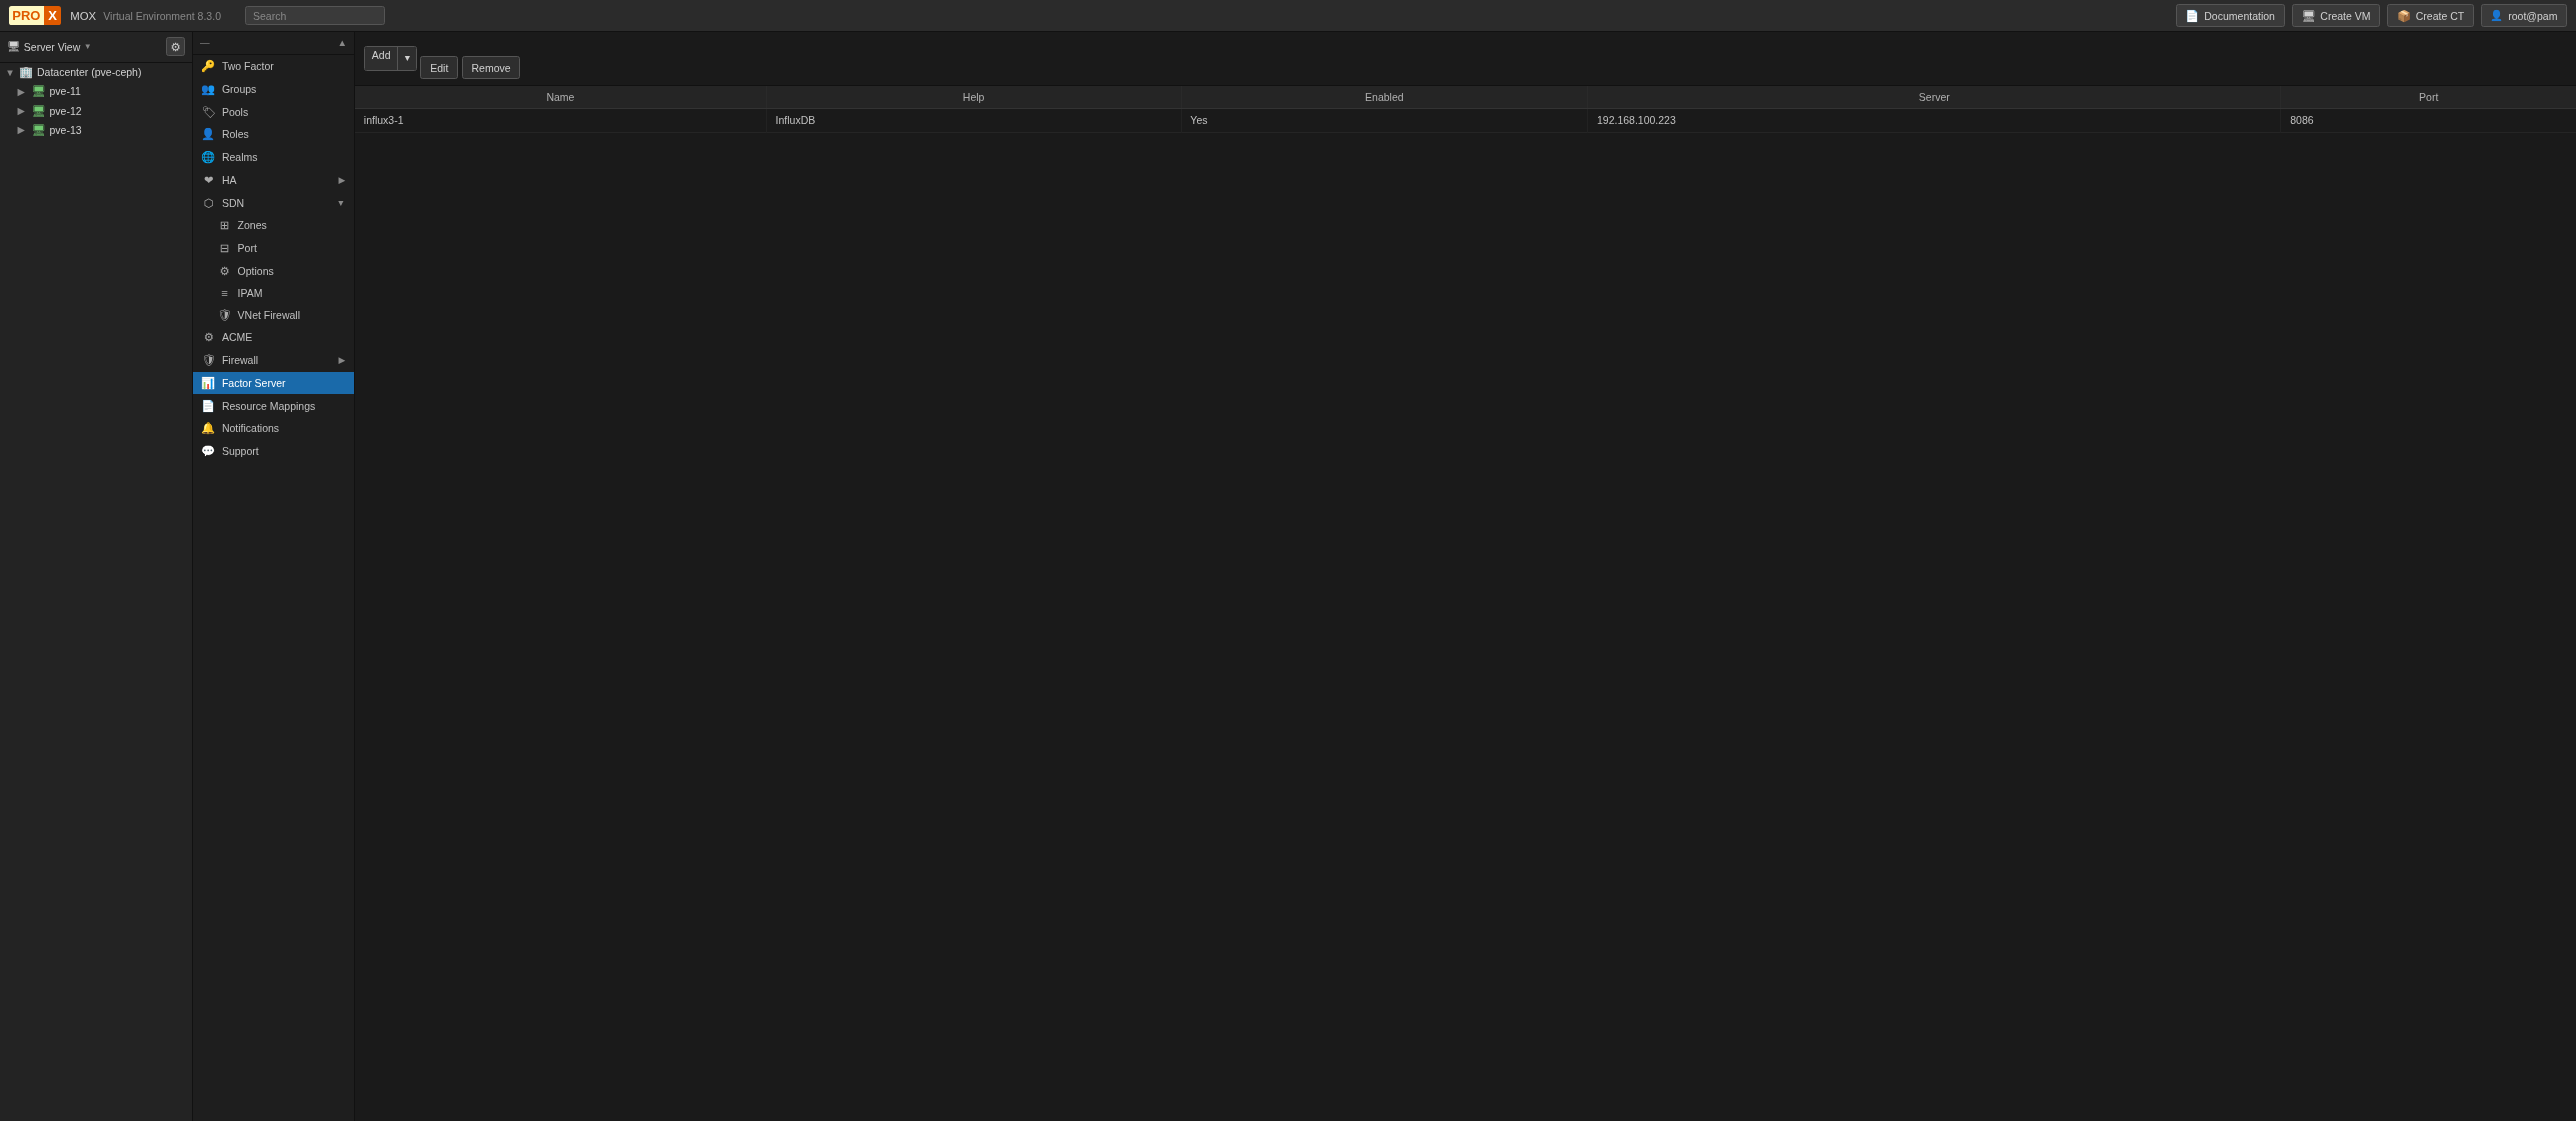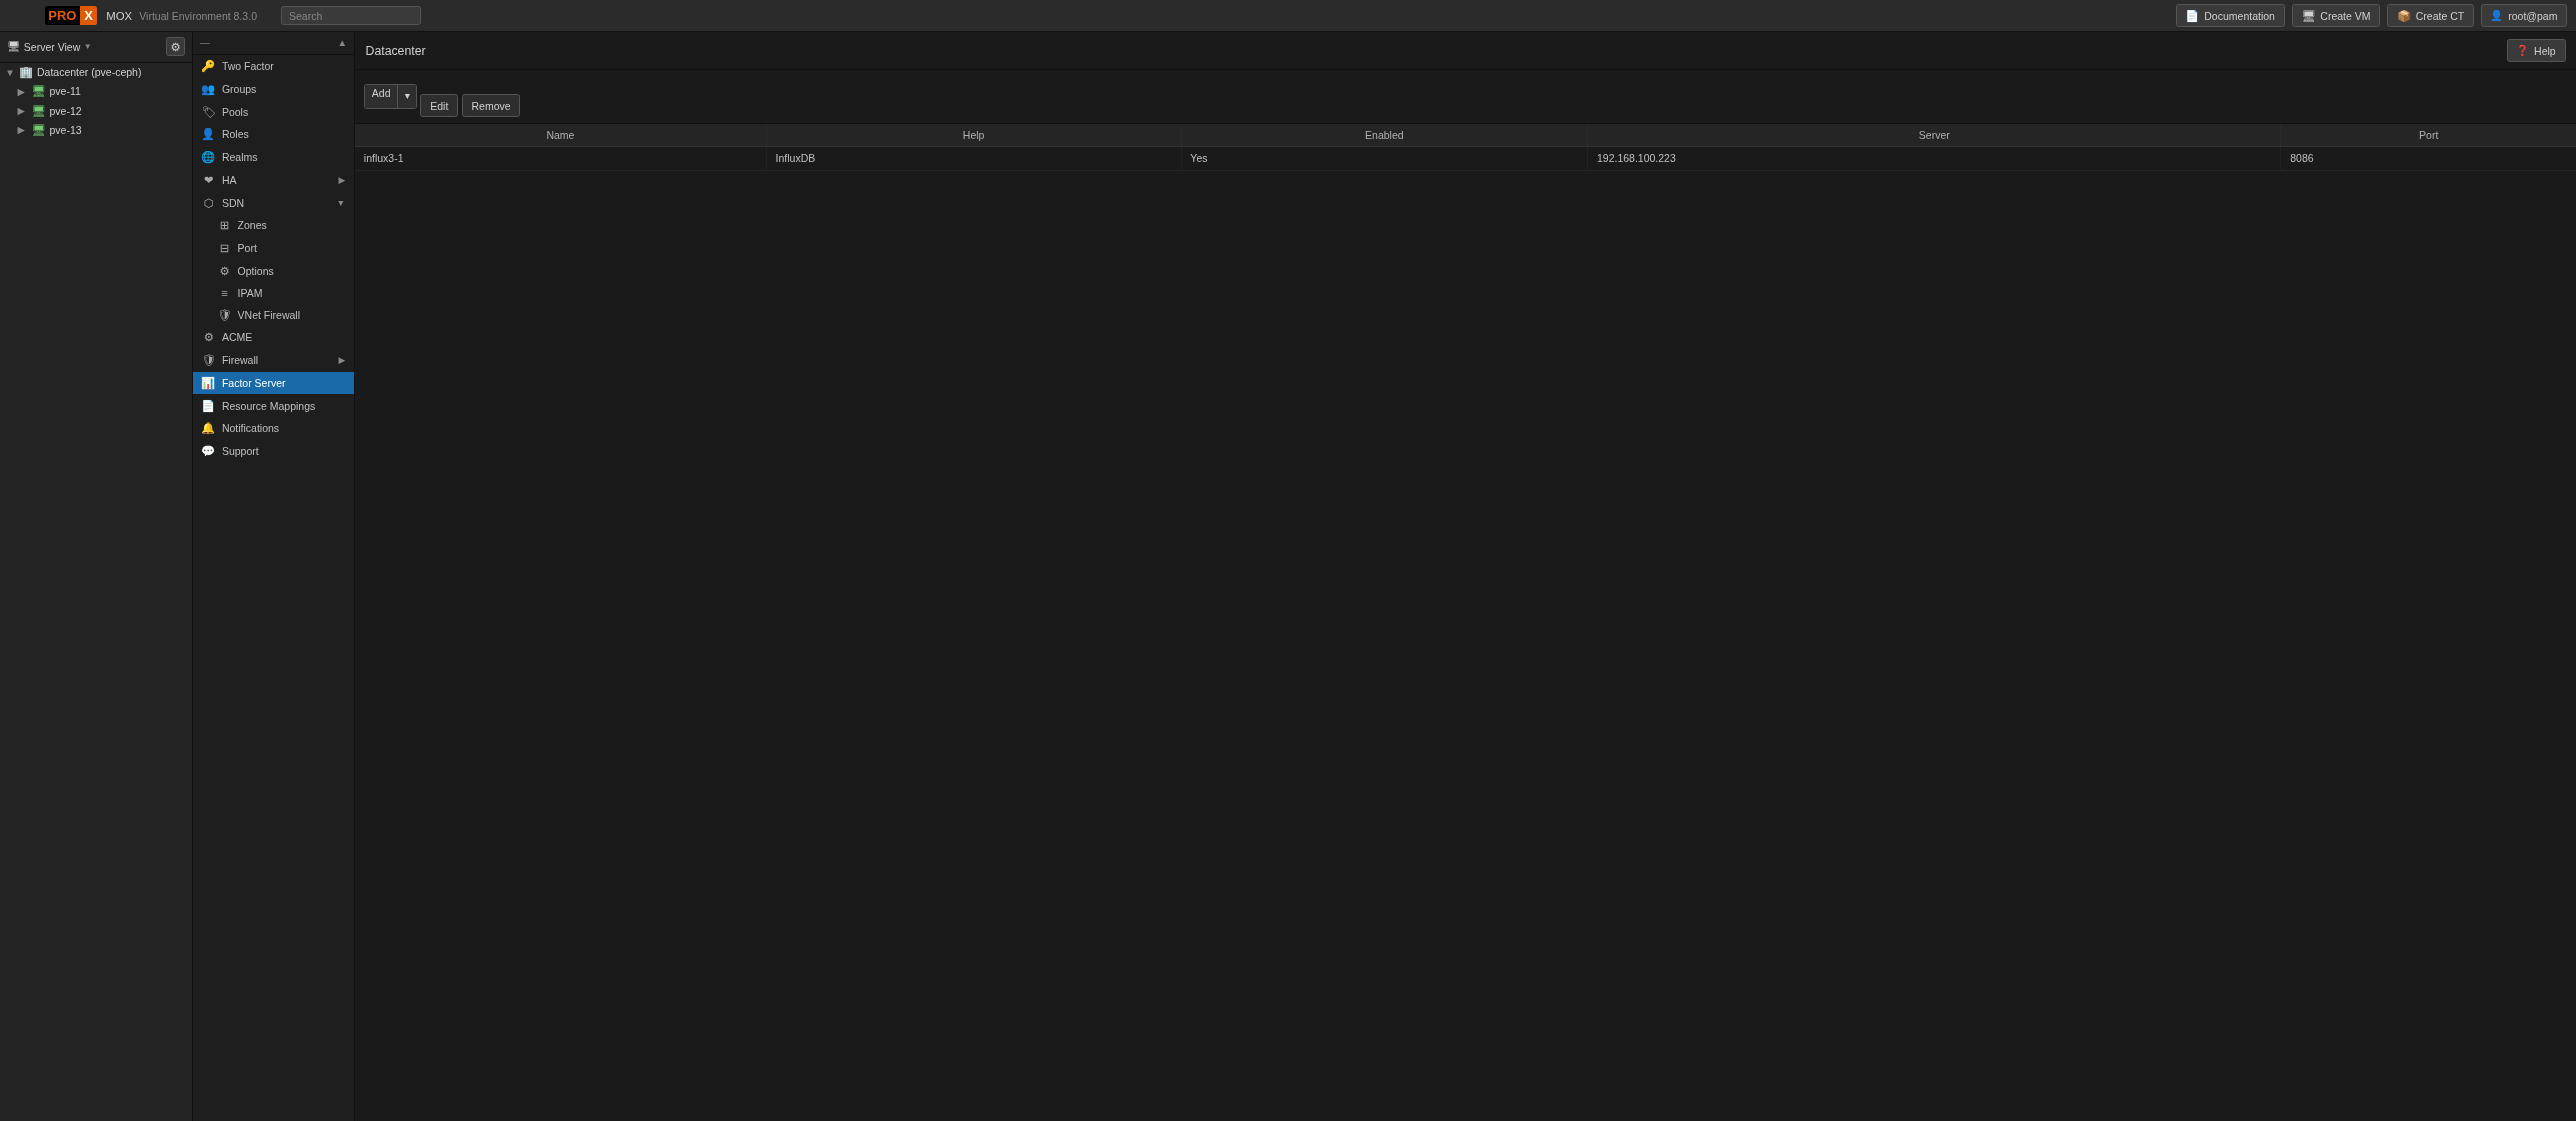--- a/index.html
+++ b/index.html
@@ -280,24 +280,23 @@
     }
     tbody td:last-child { border-right: none; }
 
     
     .proxmox-logo {
       display: flex;
       align-items: center;
       gap: 0;
     }
     .px-left {
-      background: #000000;
+      background: #fef9c3;
       padding: 1.8px 3.5px;
       border-radius: 2.6px 0 0 2.6px;
-      margin-left: 36px;
     }
     .px-left span { color: #e05a00; font-weight: bold; font-size: 13px; }
     .px-right {
       background: #e05a00;
       padding: 1.8px 4.4px;
       border-radius: 0 2.6px 2.6px 0;
     }
     .px-right span { color: #fff; font-weight: bold; font-size: 13px; }
   </style>
 </head>
@@ -477,27 +476,20 @@
     </div>
 
     <div class="menu-item">
       <span class="menu-icon">💬</span>
       <span>Support</span>
     </div>
   </div>
 
   <div id="content">
 
-    <div id="content-header">
-      <span id="content-title">Datacenter</span>
-      <div id="help-btn">
-        <span>❓</span>
-        <span>Help</span>
-      </div>
-    </div>
 
     <div id="toolbar">
       <div class="add-btn-wrap">
         <button class="add-btn-main">
           <span>Add</span>
         </button>
         <button class="add-btn-drop">
           <span>▼</span>
         </button>
       </div>

